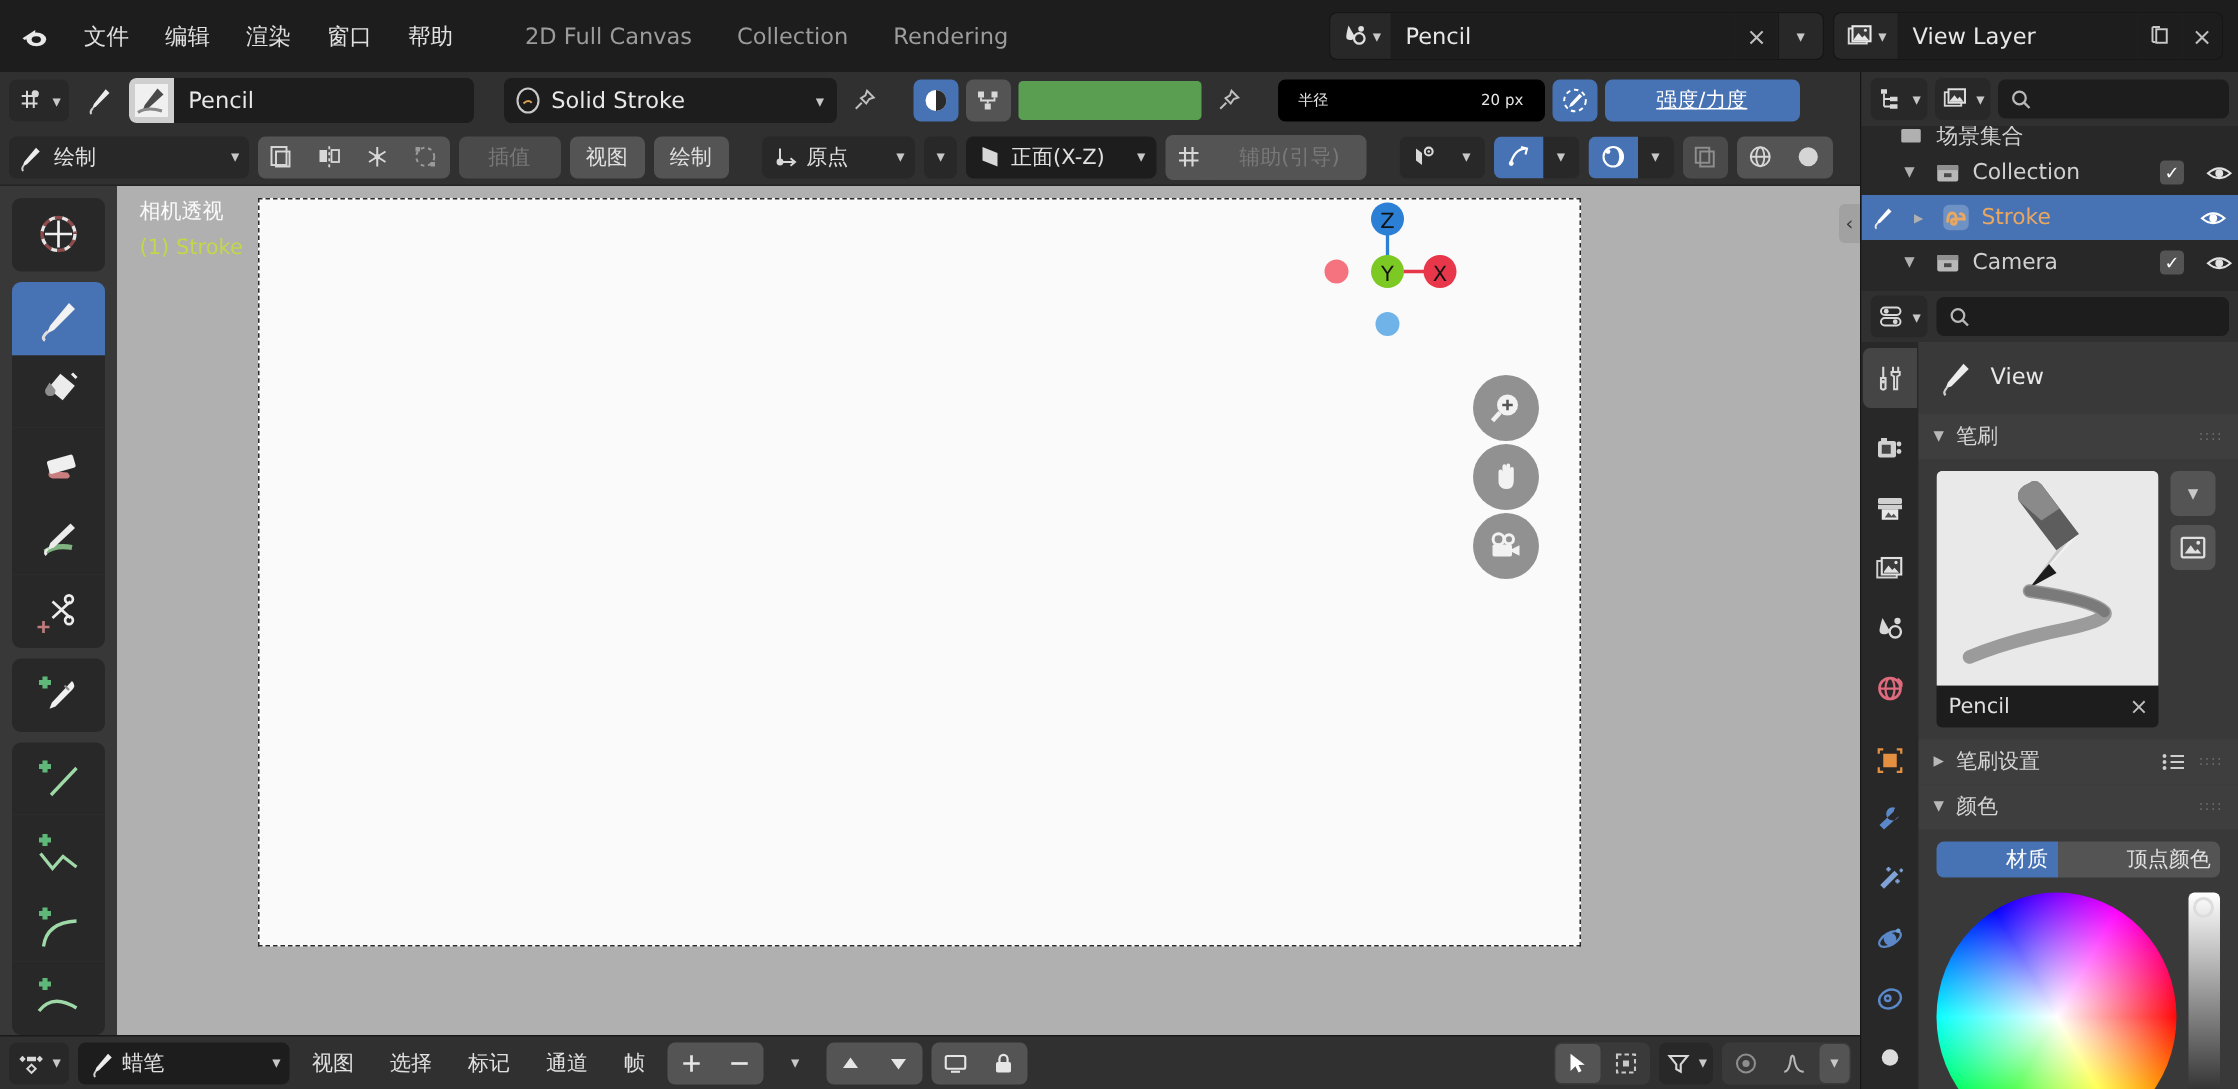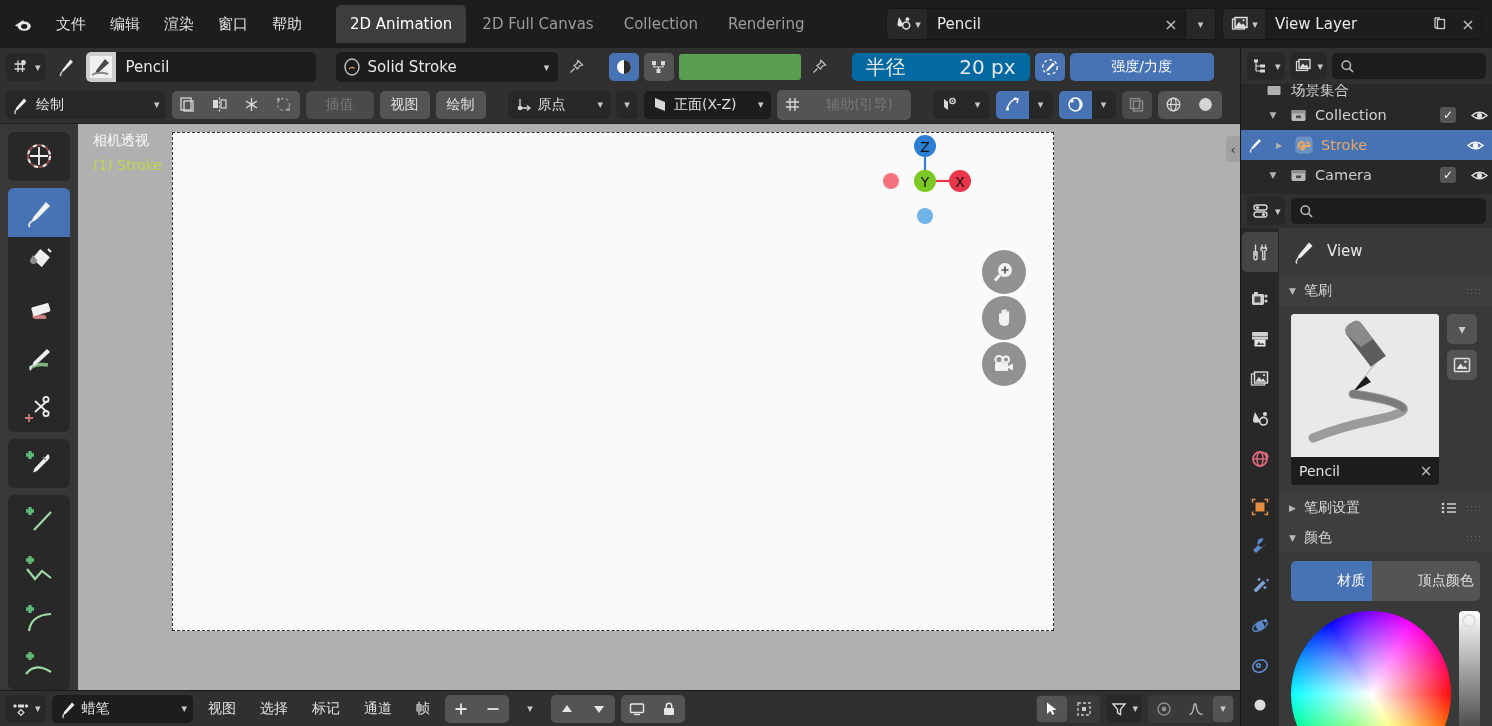--- a/index.html
+++ b/index.html
@@ -84,22 +84,22 @@
   .mat-combo { display:flex;align-items:center;background:#1d1d1d;border-radius:5px;height:30px;}
   .mat-icon { width:32px;height:30px;display:flex;align-items:center;justify-content:center;}
   .mat-name { color:#e8e8e8;font-size:15px;padding-right:10px; min-width:168px;}
   .mat-chev { width:22px;height:30px;display:flex;align-items:center;justify-content:center;color:#c8c8c8;}
 
   .pin-btn { width:26px;height:28px;display:flex;align-items:center;justify-content:center;background:transparent;}
 
   .color-swatch { width: 122px; height: 26px; background: #5a9e52; border-radius: 3px; }
 
   .radius-field {
-    background:#0369a1;border-radius:5px;height:28px;display:flex;align-items:center;
-    justify-content:space-between; width: 178px; padding: 0 14px; color:#e8e8e8;font-size:20px;
+    background:#000000;border-radius:5px;height:28px;display:flex;align-items:center;
+    justify-content:space-between; width: 178px; padding: 0 14px; color:#e8e8e8;font-size:10px;
   }
 
   .mode-combo { display:flex;align-items:center;background:#282828;border-radius:5px;height:28px;padding:0 6px 0 4px;gap:6px;}
   .mode-label { color:#e0e0e0;font-size:14px; min-width:112px;}
 
   .grp { display:flex; align-items:center; gap:2px; background:#545454; border-radius:5px; padding:1px;}
   .grp .icon-btn { background:#545454; border-radius:4px; width:30px; height:26px;}
   .grp .icon-btn.on { background:#545454; }
 
   .combo-dark { display:flex;align-items:center;background:#282828;border-radius:5px;height:28px;padding:0 4px;gap:4px;color:#e0e0e0;font-size:14px;}
@@ -197,21 +197,21 @@
   .brush-preview-wrap { display:flex; padding: 8px 10px 0 12px; gap: 8px; }
   .brush-preview { width: 148px; background: #282828; border-radius: 4px; padding: 0; overflow:hidden;}
   .bp-img { width: 148px; height: 143px; background: #e9e9e9; position: relative; overflow: hidden;}
   .bp-name-row { display:flex; align-items:center; height: 28px; background:#1d1d1d; }
   .bp-name { color:#e0e0e0;font-size:14px; padding-left:8px; flex:1 1 auto;}
   .bp-x { width:26px;display:flex;align-items:center;justify-content:center;color:#c0c0c0;font-size:15px;}
   .bp-side { display:flex;flex-direction:column;gap:6px; padding-top:0px;}
   .bp-side-btn { width:30px;height:30px;background:#545454;border-radius:5px;display:flex;align-items:center;justify-content:center;color:#ddd;}
 
   .seg-row { display:flex; padding: 8px 12px 0 12px; gap: 0; }
-  .seg { flex:1 1 auto; height: 40px; display:flex;align-items:center;justify-content:center; font-size:14px; color:#e0e0e0; background:#545454;padding-left:40px;}
+  .seg { flex:1 1 auto; height: 24px; display:flex;align-items:center;justify-content:center; font-size:14px; color:#e0e0e0; background:#545454;padding-left:40px;}
   .seg:first-child { border-radius: 5px 0 0 5px;}
   .seg:last-child { border-radius: 0 5px 5px 0;}
   .seg.active { background: #4772b3; color:#fff; }
 
   .colorwheel-wrap { display:flex; padding: 10px 12px 0 12px; gap: 8px; align-items:flex-start;}
   .colorwheel { width: 166px; height: 166px; border-radius: 50%;
     background: conic-gradient(from 90deg, #ff0000, #ffff00, #00ff00, #00ffff, #0000ff, #ff00ff, #ff0000);
     position: relative; }
   .colorwheel::after {
     content:''; position:absolute; inset:0; border-radius:50%;
@@ -237,21 +237,20 @@
         <ellipse cx="14.2" cy="15.4" rx="3.1" ry="2.3" fill="#1d1d1d"></ellipse>
       </svg>
     </div>
     <div class="menu-item">文件</div>
     <div class="menu-item">编辑</div>
     <div class="menu-item">渲染</div>
     <div class="menu-item">窗口</div>
     <div class="menu-item">帮助</div>
     <div class="wsgap"></div>
     <div class="ws-tabs">
-      <div class="ws-tab active">2D Animation</div>
       <div class="ws-tab">2D Full Canvas</div>
       <div class="ws-tab">Collection</div>
       <div class="ws-tab">Rendering</div>
     </div>
 
     <div class="topbar-right">
       <div class="scene-field">
         <div class="scene-icon-btn">
           <svg width="20" height="20" viewBox="0 0 20 20">
             <path d="M6 3 L10 10 Q10.5 12 8 12.6 Q4.5 13 4.5 10.5 Q4.6 8 6 3 Z" fill="#e0e0e0"></path>
@@ -362,21 +361,21 @@
         <div class="radius-field">
           <span>半径</span>
           <span>20 px</span>
         </div>
         <div class="icon-btn blue">
           <svg width="20" height="20" viewBox="0 0 20 20">
             <circle cx="10" cy="10" r="7.2" fill="none" stroke="#fff" stroke-width="1.3" stroke-dasharray="3 2.5"></circle>
             <path d="M13 5.5 L14.8 7.2 L8.5 13.5 L6 14.5 L7 12 Z" fill="#ffffff"></path>
           </svg>
         </div>
-        <div class="btn blue" style="width:144px;height:28px;">强度/力度</div>
+        <div class="btn blue" style="width:130px;height:28px;text-decoration:underline;">强度/力度</div>
       </div>
 
       <div class="tool-header2">
         <div class="mode-combo">
           <svg width="20" height="20" viewBox="0 0 20 20">
             <path d="M14 3.5 L16.5 6 L8 14.5 L5 16 L6.2 12.8 Z" fill="#ededed"></path>
             <path d="M6 15 Q4 17.5 5.5 19" stroke="#cfcfcf" stroke-width="1.3" fill="none"></path>
           </svg>
           <span class="mode-label">绘制</span>
           <span class="chev">▾</span>

